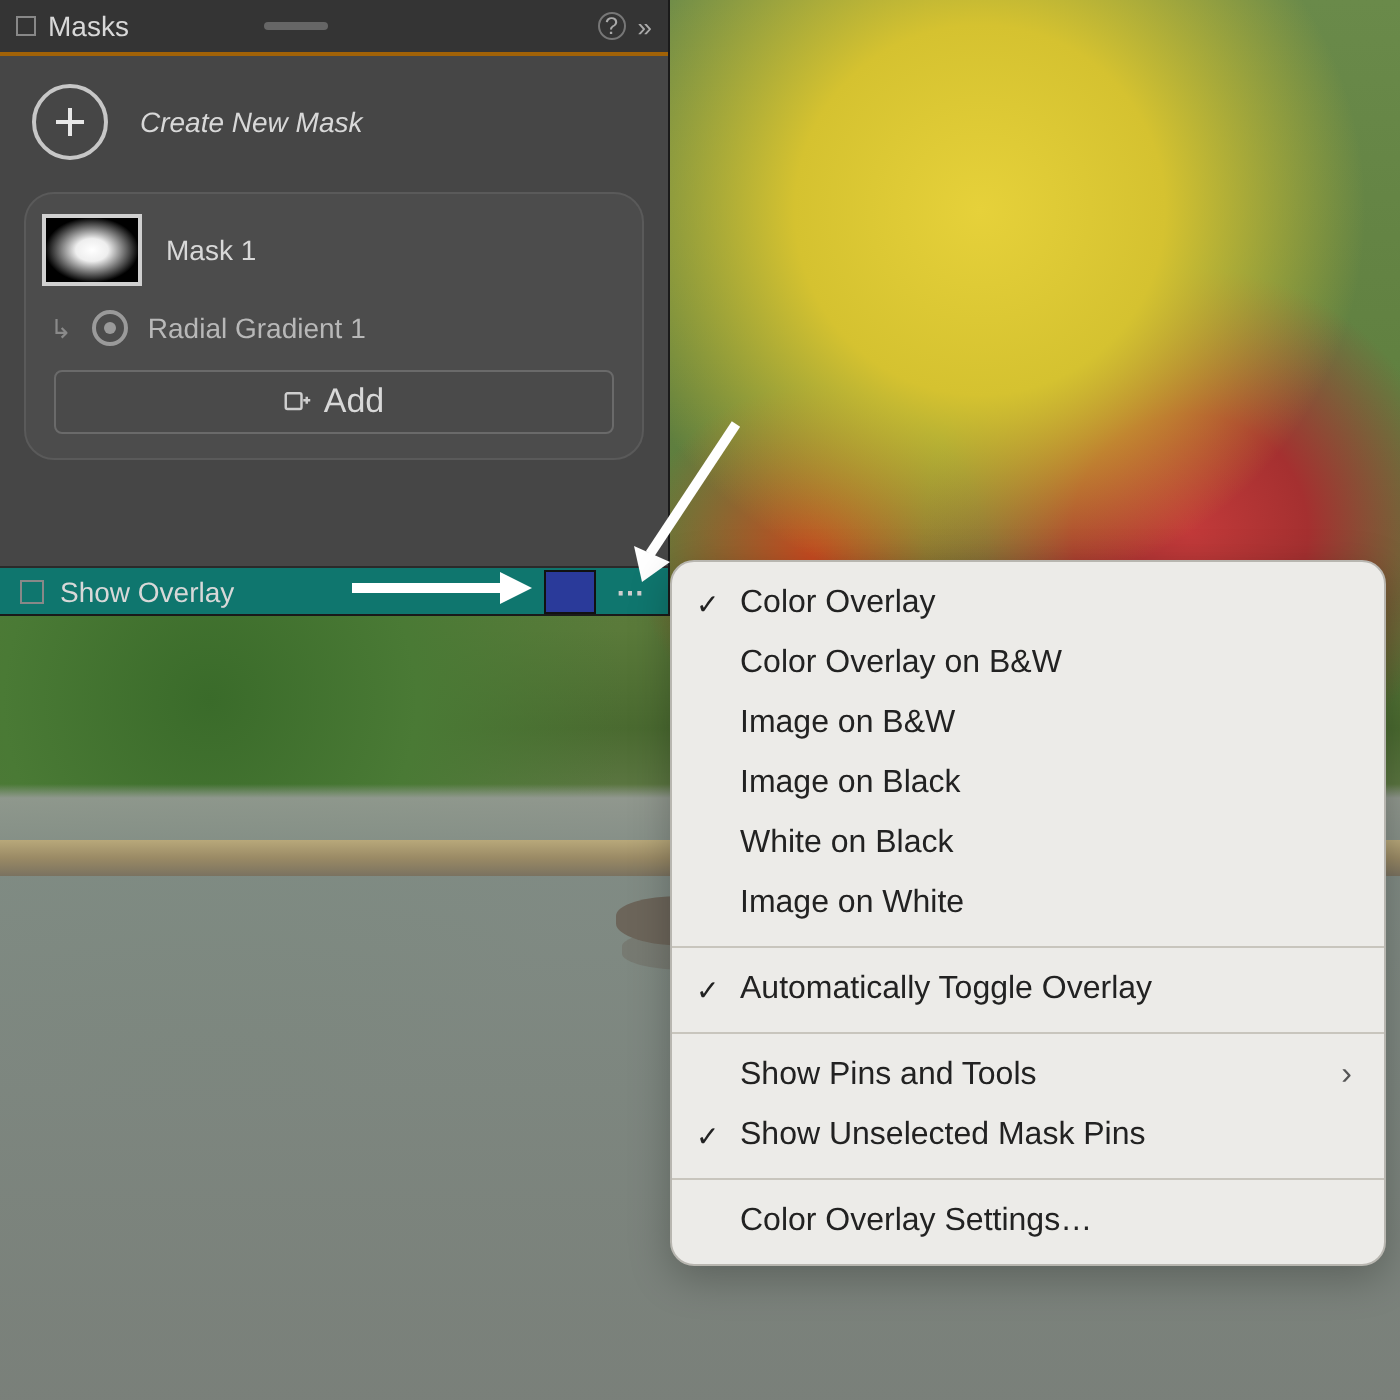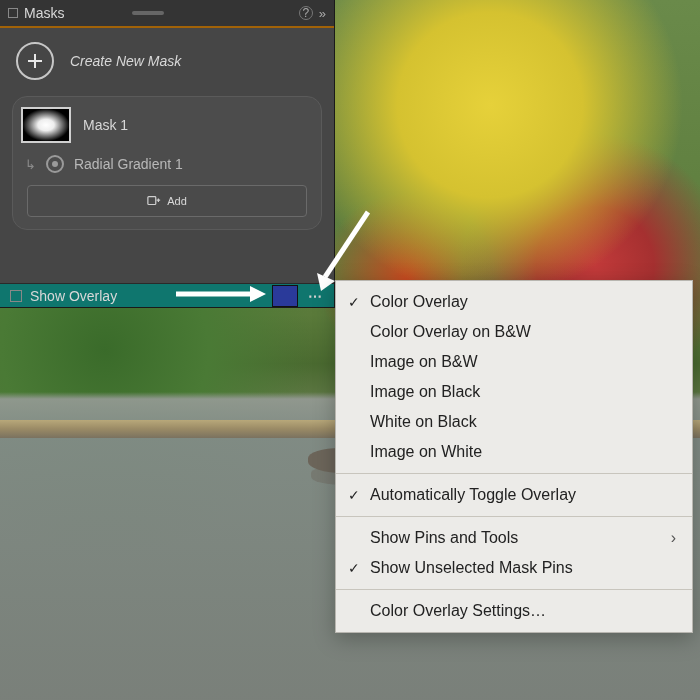--- a/index.html
+++ b/index.html
@@ -61,37 +61,37 @@
   .plus-btn{width:38px;height:38px;border-radius:50%;border:2px solid #c7c7c7;display:flex;align-items:center;justify-content:center;margin-right:16px;color:#f0f0f0;}
   .plus-btn svg{width:16px;height:16px;}
   .mask-card{margin:6px 12px;background:#4c4c4c;border:1px solid #5a5a5a;border-radius:15px;padding:10px 8px 12px;}
   .mask-row{display:flex;align-items:center;gap:12px;margin-bottom:12px;}
   .thumb{width:50px;height:36px;border:2px solid #d0d0d0;background:radial-gradient(ellipse at center,#fff 0%,#eee 25%,#000 72%);}
   .sub-row{display:flex;align-items:center;gap:10px;padding-left:4px;margin-bottom:12px;color:#b8b8b8;}
   .sub-row .arrow{font-size:13px;color:#8a8a8a;}
   .radial-ico{width:18px;height:18px;border:2px solid #9a9a9a;border-radius:50%;display:flex;align-items:center;justify-content:center;}
   .radial-ico::after{content:"";width:6px;height:6px;background:#9a9a9a;border-radius:50%;}
   .card-btns{display:flex;gap:18px;padding:0 6px;}
-  .card-btn{flex:1;height:32px;border:1px solid #6a6a6a;border-radius:4px;background:#4a4a4a;display:flex;align-items:center;justify-content:center;gap:6px;color:#d8d8d8;font-size:11px;}
+  .card-btn{flex:1;height:32px;border:1px solid #6a6a6a;border-radius:4px;background:#4a4a4a;display:flex;align-items:center;justify-content:center;gap:6px;color:#d8d8d8;font-size:17px;}
   .card-btn svg{width:14px;height:14px;}
   .footer{display:flex;align-items:center;height:24px;padding:0 10px;background:#0f766e;border-top:1px solid #2a2a2a;justify-content:flex-end;}
   .footer .chk{width:12px;height:12px;border:1px solid #888;margin-right:8px;}
   .color-swatch{width:26px;height:22px;background:#2a3a9a;border:1px solid #111;margin-left:auto;}
   .dots{margin-left:10px;color:#cfcfcf;letter-spacing:2px;font-weight:bold;}
 
   
   .arrow-ann{position:absolute;pointer-events:none;}
   .arrow-ann.a1{left:176px;top:285px;}
   .arrow-ann.a2{left:313px;top:209px;}
 
   
   .menu{
     position:absolute; left:335px; top:280px;
     width:358px; background:#ecebe8; color:#222;
-    border:1px solid #b8b6b0; border-radius:0;
+    border:1px solid #b8b6b0; border-radius:12px;
     box-shadow:0 6px 20px rgba(0,0,0,0.25);
     font-size:16px; padding:6px 0;
   }
   .menu-item{display:flex;align-items:center;height:30px;padding:0 16px 0 34px;position:relative;}
   .menu-item.check::before{content:"✓";position:absolute;left:12px;font-size:14px;}
   .menu-item .sub{margin-left:auto;color:#555;font-size:16px;}
   .menu-sep{height:1px;background:#c8c5bd;margin:6px 0;}
 </style>
 </head>
 <body>

